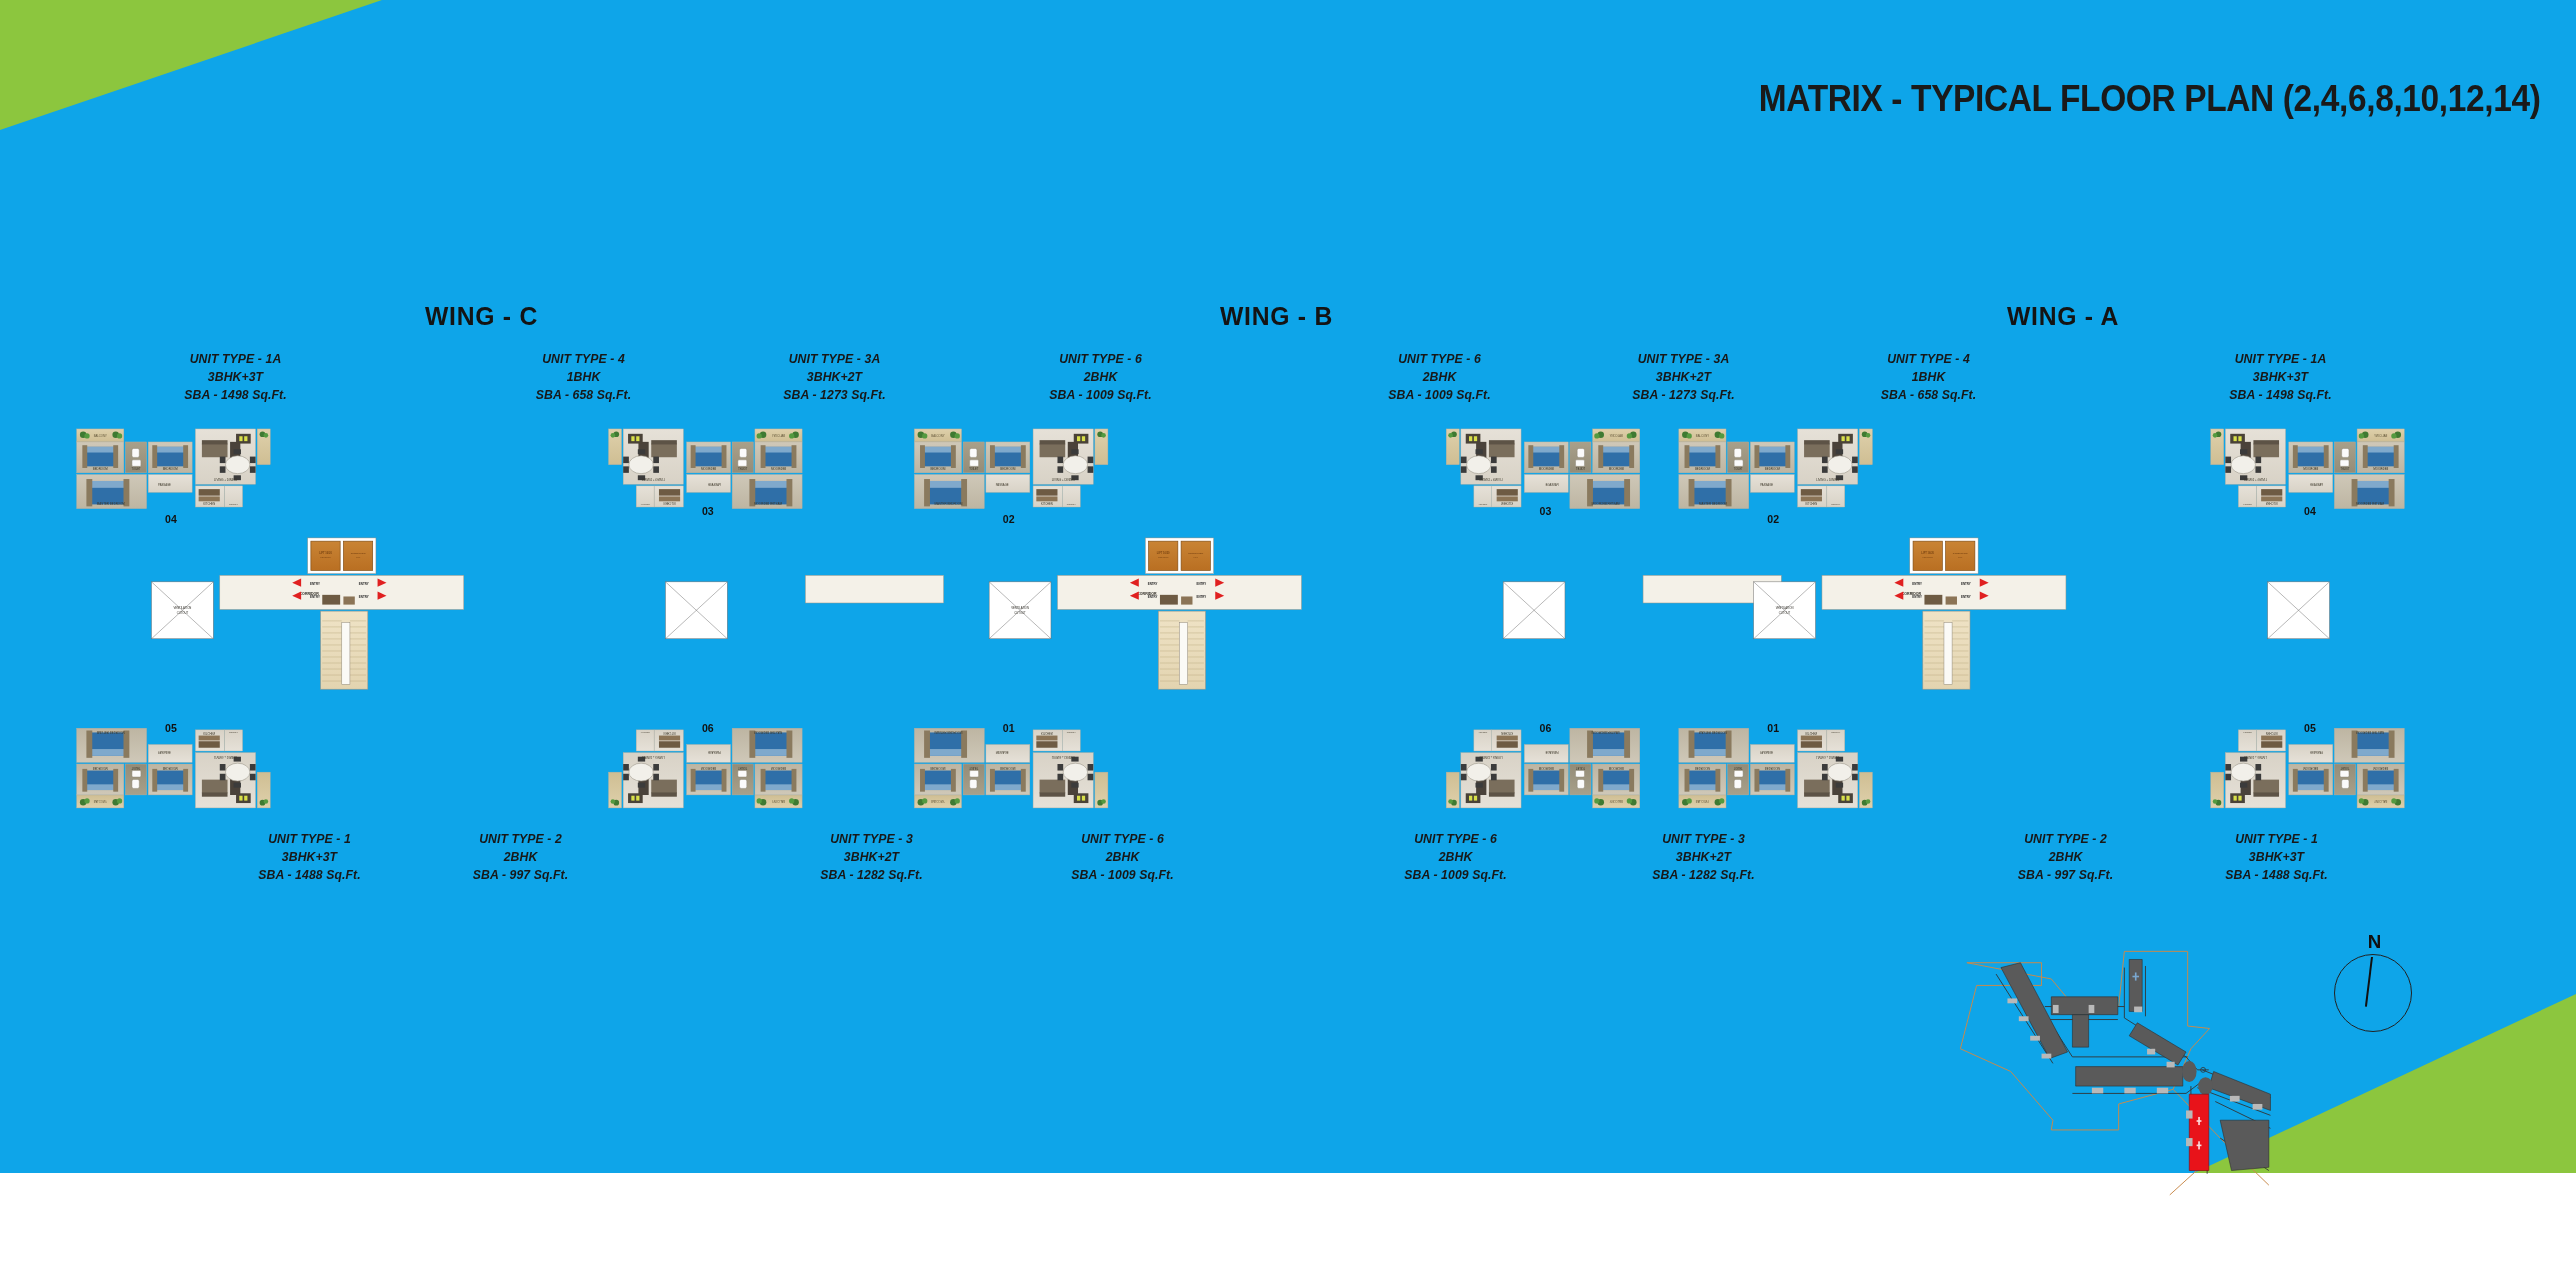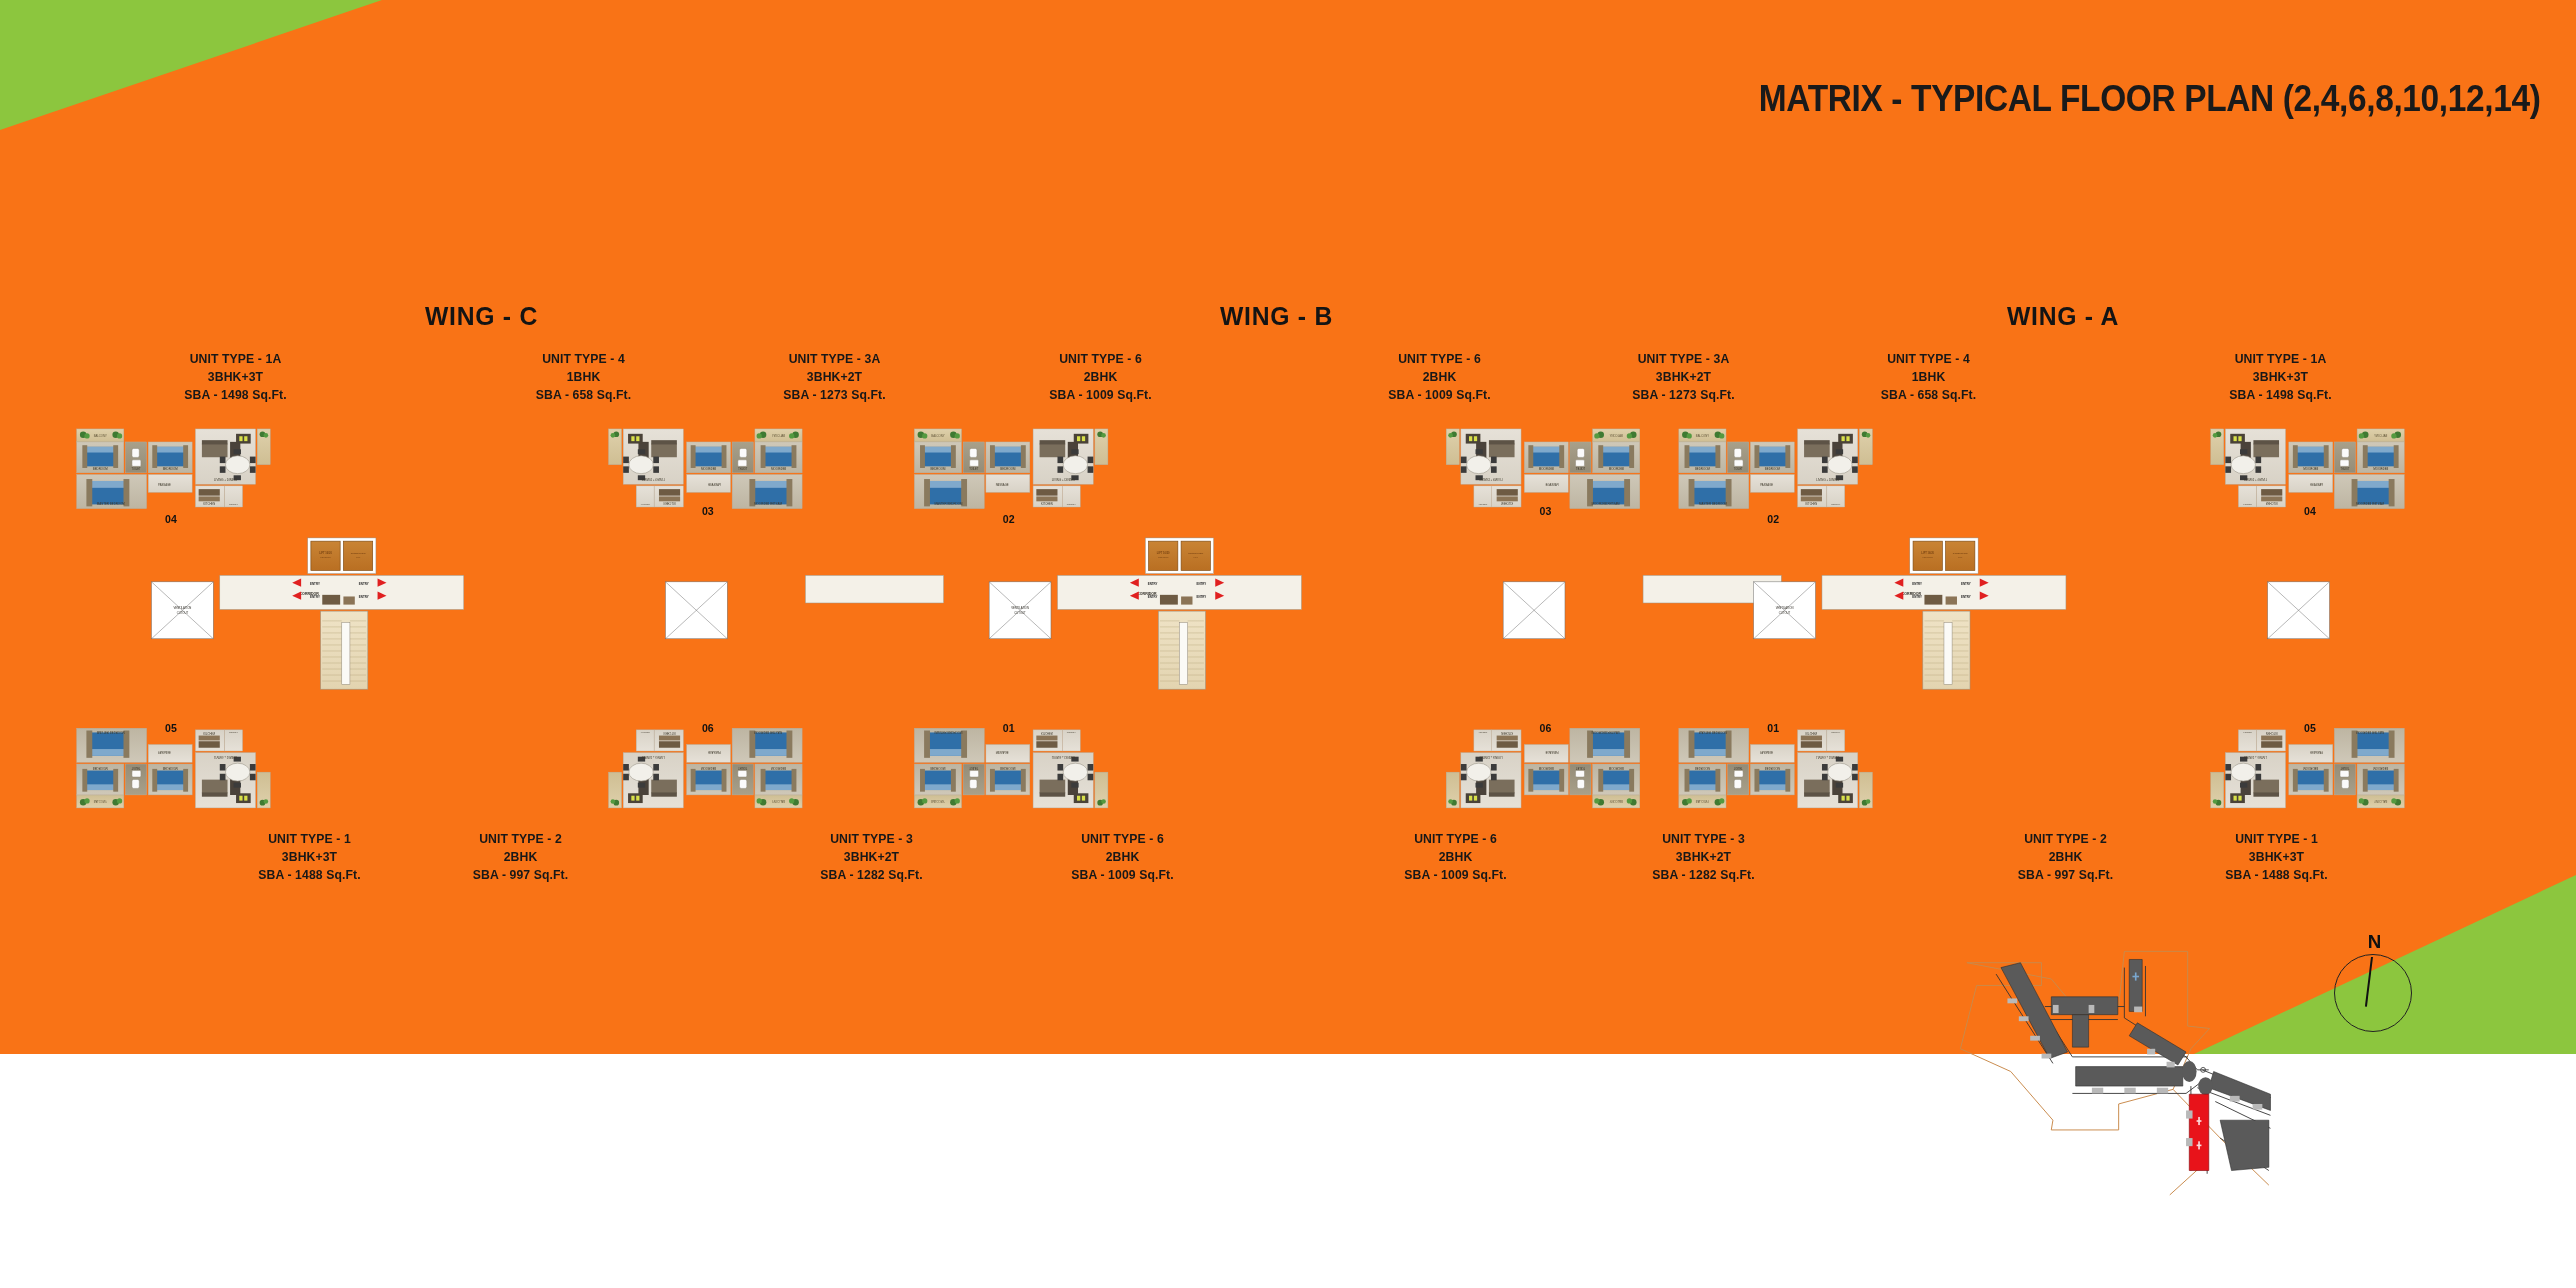--- a/index.html
+++ b/index.html
@@ -2,21 +2,21 @@
 <html style="font-size:13px"><head>
 <meta charset="utf-8">
 <style>
   * { box-sizing: border-box; margin: 0; padding: 0; }
   html, body {
     width: 2576px; height: 1288px;
     background: #ffffff;
     font-family: "Liberation Sans", sans-serif;
     overflow: hidden;
   }
-  #page { position: relative; width: 2576px; height: 1054px; background:#f97316; }
+  #page { position: relative; width: 2576px; height: 1173px; background:#0ea5e9; }
 
   
   .corner-tl {
     position:absolute; left:0; top:0; width:382px; height:130px;
     background:#8CC63E;
     clip-path: polygon(0 0, 100% 0, 0 100%);
   }
   .corner-br {
     position:absolute; right:0; bottom:0; width:382px; height:179px;
     background:#8CC63E;
@@ -39,20 +39,21 @@
   }
   .wing-c { left:422px;  top:301px; }
   .wing-b { left:1217px; top:301px; }
   .wing-c2{ left:2004px; top:301px; }
 
   
   .ulabel {
     position:absolute; text-align:center; white-space:nowrap;
     font-size:12.6px; font-weight:700; color:#181818; line-height:1.42;
     letter-spacing:0.1px;
+    font-style:italic;
   }
   .ulabel div { transform:scaleX(0.97); }
 
   
   #plan { position:absolute; left:49px; top:419px; width:2448px; height:407px; }
   #plan svg { display:block; }
 
   
   #keyplan { position:absolute; left:1929px; top:927px; width:342px; height:276px; }
   #compass { position:absolute; left:2330px; top:933px; width:89px; height:102px; }

